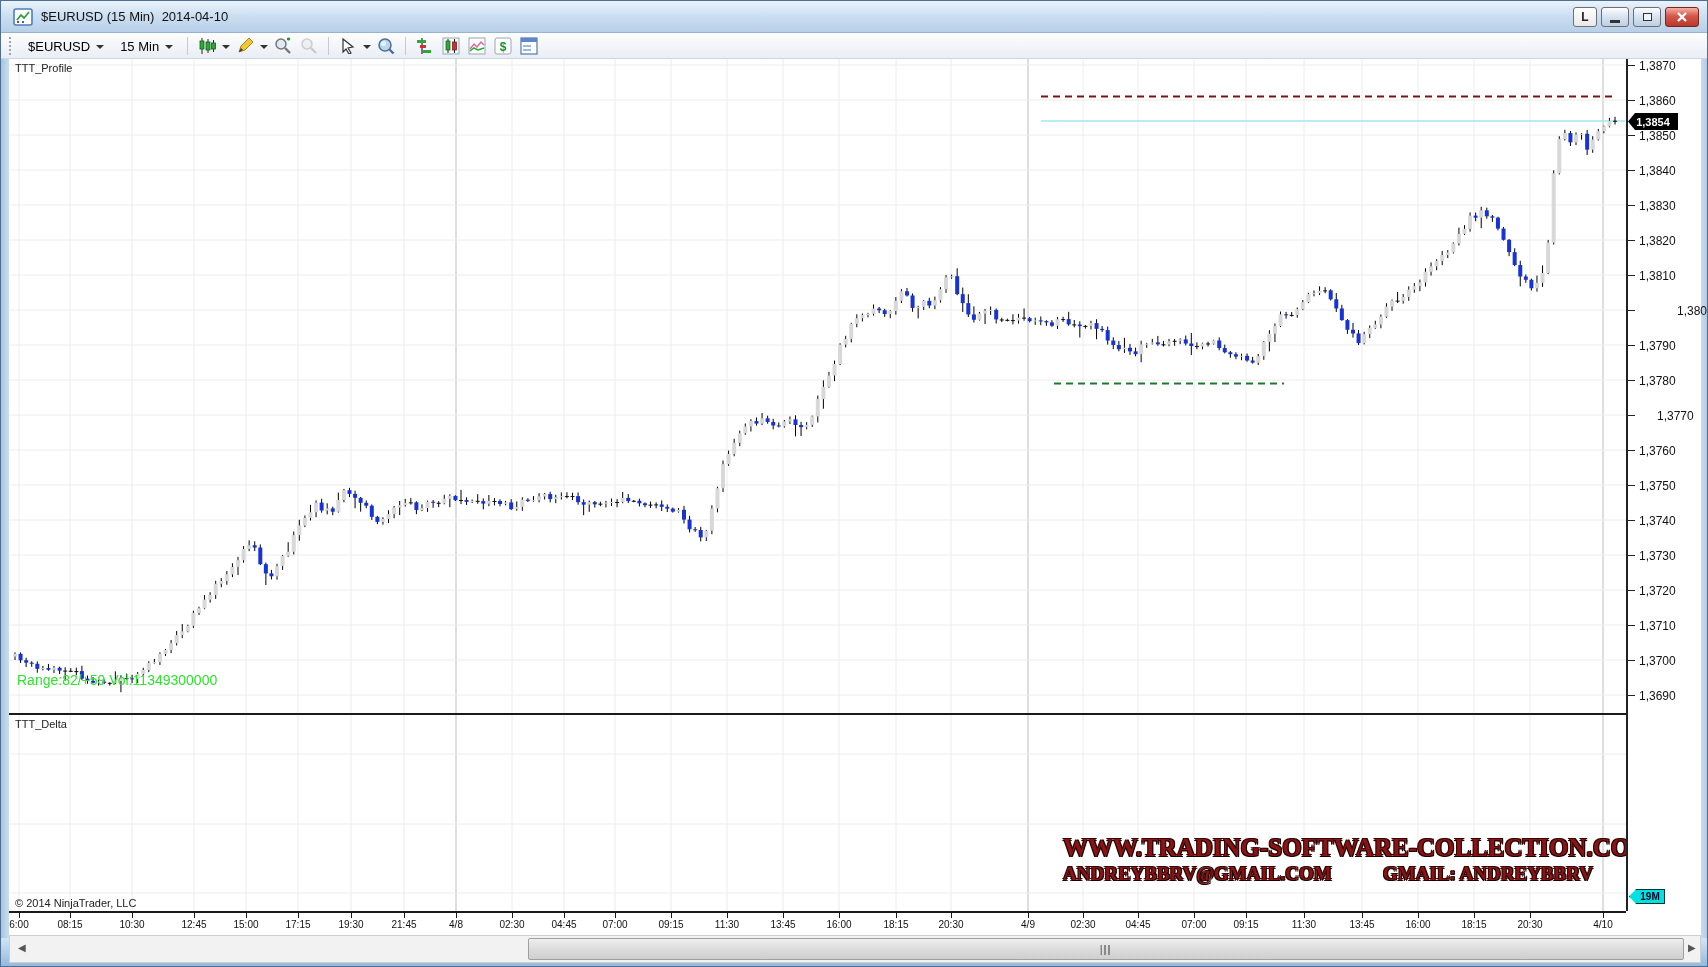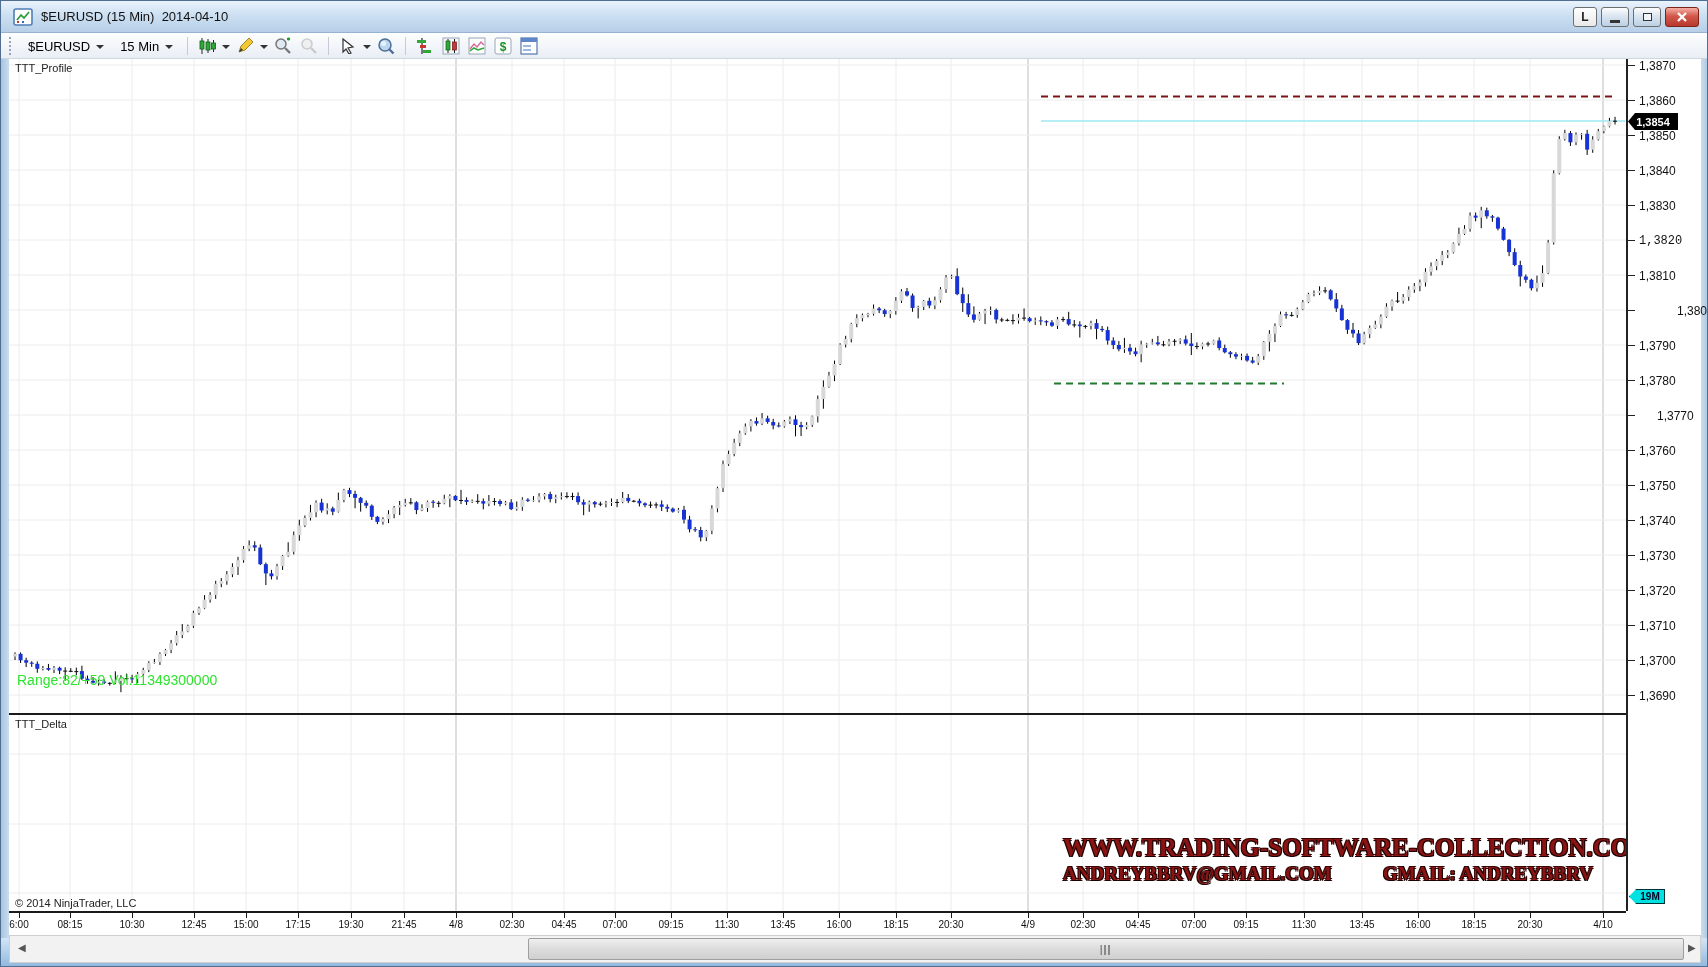--- a/index.html
+++ b/index.html
@@ -909,21 +909,21 @@
       <div class="pa-lbl" style="top: 6px;">1,3870</div>
       <div class="pa-tick" style="top: 41px;"></div>
       <div class="pa-lbl" style="top: 41px;">1,3860</div>
       <div class="pa-tick" style="top: 76px;"></div>
       <div class="pa-lbl" style="top: 76px;">1,3850</div>
       <div class="pa-tick" style="top: 111px;"></div>
       <div class="pa-lbl" style="top: 111px;">1,3840</div>
       <div class="pa-tick" style="top: 146px;"></div>
       <div class="pa-lbl" style="top: 146px;">1,3830</div>
       <div class="pa-tick" style="top: 181px;"></div>
-      <div class="pa-lbl" style="top: 181px; font-family: Liberation Mono, monospace;">1,3820</div>
+      <div class="pa-lbl" style="top: 181px;">1,3820</div>
       <div class="pa-tick" style="top: 216px;"></div>
       <div class="pa-lbl" style="top: 216px;">1,3810</div>
       <div class="pa-tick" style="top: 251px;"></div>
       <div class="pa-lbl" style="top: 251px; margin-left: 38px;">1,3800</div>
       <div class="pa-tick" style="top: 286px;"></div>
       <div class="pa-lbl" style="top: 286px;">1,3790</div>
       <div class="pa-tick" style="top: 321px;"></div>
       <div class="pa-lbl" style="top: 321px;">1,3780</div>
       <div class="pa-tick" style="top: 356px;"></div>
       <div class="pa-lbl" style="top: 356px; margin-left: 18px;">1,3770</div>

